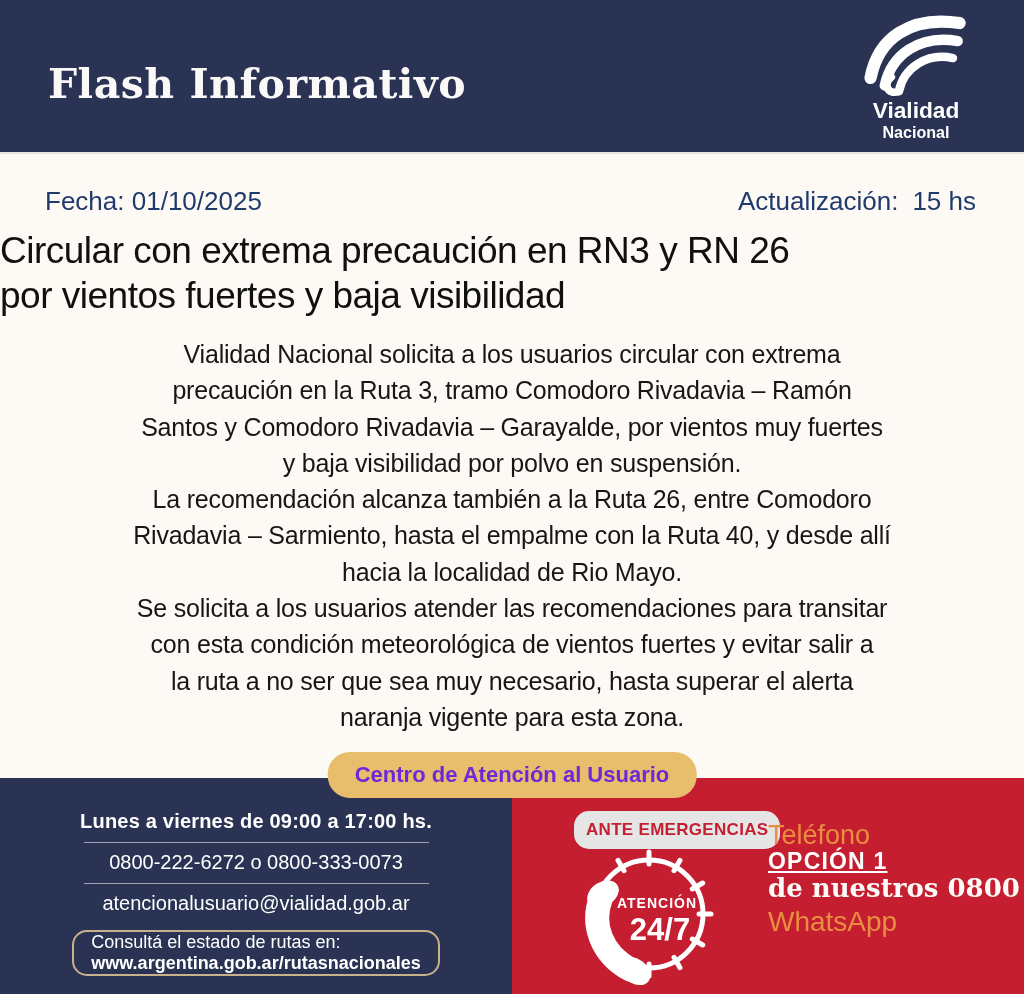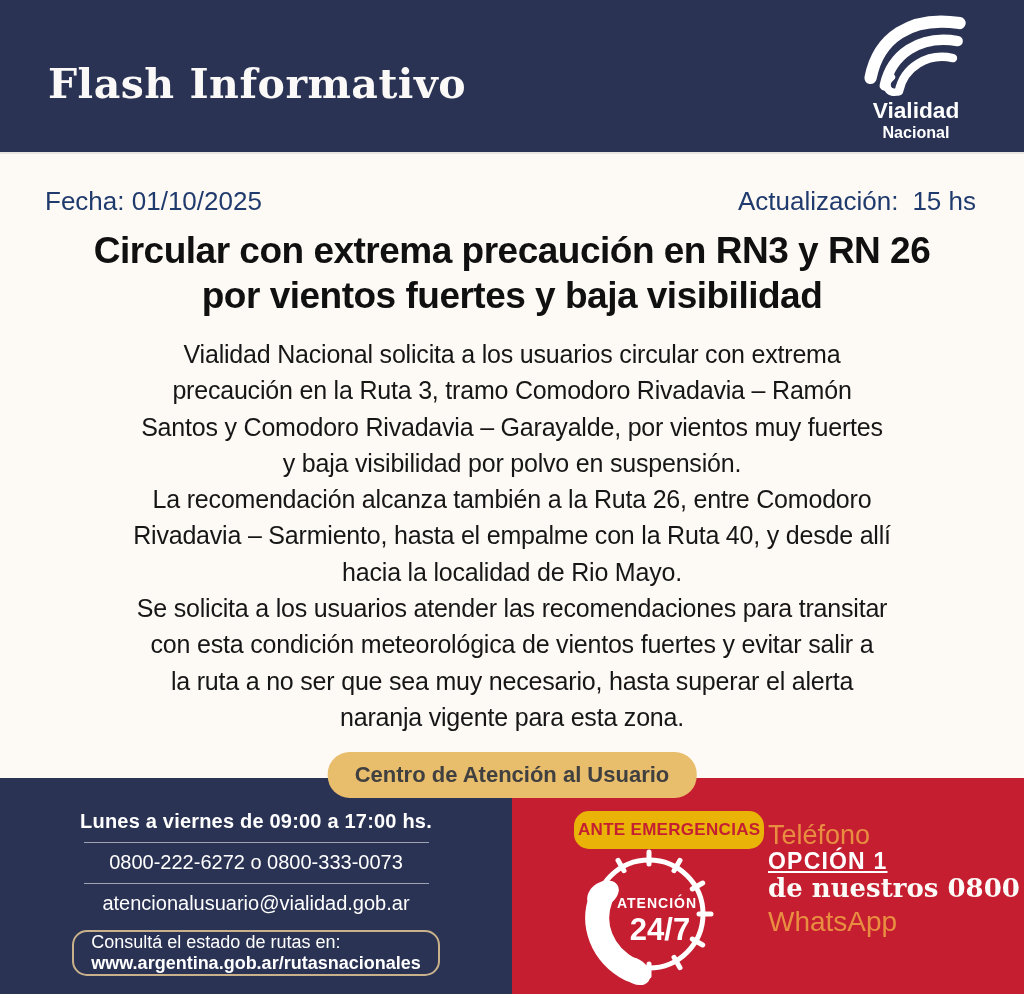--- a/index.html
+++ b/index.html
@@ -11,43 +11,43 @@
   .header-title{position:absolute;left:48px;top:60px;color:#faf9f7;font-family:"DejaVu Serif",serif;font-weight:700;font-size:41px;letter-spacing:.5px;}
   .logo{position:absolute;right:44px;top:6px;width:128px;height:142px;}
 
   
   .meta{position:absolute;left:0;top:168px;width:1024px;height:40px;color:#1f3a6c;font-size:26px;margin-top:12px;}
   .meta-left{position:absolute;left:45px;top:6px;}
   .meta-right{position:absolute;right:48px;top:6px;}
   .meta-gap{display:inline-block;width:14px;}
 
   
-  .headline{position:absolute;left:0;top:228px;width:1024px;text-align:center;color:#101010;font-weight:700;font-size:37px;line-height:45px;letter-spacing:-.5px;}
+  .headline{position:absolute;left:0;top:228px;width:1024px;color:#101010;font-weight:400;font-size:37px;line-height:45px;letter-spacing:-.5px;}
 
   
   .body-text{position:absolute;left:0;top:336px;width:1024px;text-align:center;color:#161616;font-size:25px;line-height:36.3px;letter-spacing:-.2px;}
   .body-text div{white-space:nowrap;}
 
   
-  .badge{position:absolute;left:512px;top:752px;transform:translateX(-50%);background:#e8bd6b;color:#404040;font-weight:700;font-size:22px;padding:10px 27px;border-radius:22px;z-index:5;white-space:nowrap;}
+  .badge{position:absolute;left:512px;top:752px;transform:translateX(-50%);background:#e8bd6b;color:#6d28d9;font-weight:700;font-size:22px;padding:10px 27px;border-radius:22px;z-index:5;white-space:nowrap;}
 
   
   .footer{position:absolute;left:0;top:778px;width:1024px;height:216px;}
   .footer-left{position:absolute;left:0;top:0;width:512px;height:216px;background:#2a3354;color:#fff;text-align:center;}
   .footer-right{position:absolute;left:512px;top:0;width:512px;height:216px;background:#c41e30;color:#fff;}
 
   .fl-hours{margin-top:32px;font-weight:700;font-size:20px;letter-spacing:.2px;}
   .fl-divider{width:345px;height:1px;background:rgba(255,255,255,.55);margin:9px auto 8px auto;}
   .fl-phones{font-size:20px;}
   .fl-email{font-size:20px;}
   .routes-box{display:inline-block;margin-top:15px;border:2px solid #c9b18b;border-radius:15px;padding:0 17px;text-align:left;}
   .routes-box .l1{font-size:18px;}
   .routes-box .l2{font-size:18px;font-weight:700;}
 
-  .emerg-pill{position:absolute;left:62px;top:33px;background:#eab308;color:#c42032;font-weight:700;font-size:17px;letter-spacing:.3px;padding:9px 4px;border-radius:15px;}
+  .emerg-pill{position:absolute;left:62px;top:33px;background:#e5e5e5;color:#c42032;font-weight:700;font-size:17px;letter-spacing:.3px;padding:9px 12px;border-radius:15px;}
   .clock-icon{position:absolute;left:52px;top:64px;width:160px;height:150px;}
   .r-tel-label{position:absolute;left:256px;top:34px;color:#e98e41;font-size:27px;margin-top:8px;}
   .r-tel-option{position:absolute;left:256px;top:70px;color:#fff;font-weight:700;font-size:23px;letter-spacing:1.2px;text-decoration:underline;}
   .r-tel-sub{position:absolute;left:256px;top:95px;color:#fdfbf8;font-family:"DejaVu Serif",serif;font-weight:700;font-size:26px;}
   .r-wa-label{position:absolute;left:256px;top:128px;color:#e98e41;font-size:28px;}
   .r-wa-number{position:absolute;left:256px;top:162px;color:#fff;font-weight:700;font-size:26px;letter-spacing:.3px;}
 
   svg text{font-family:"Liberation Sans",sans-serif;}
 </style>
 </head>

